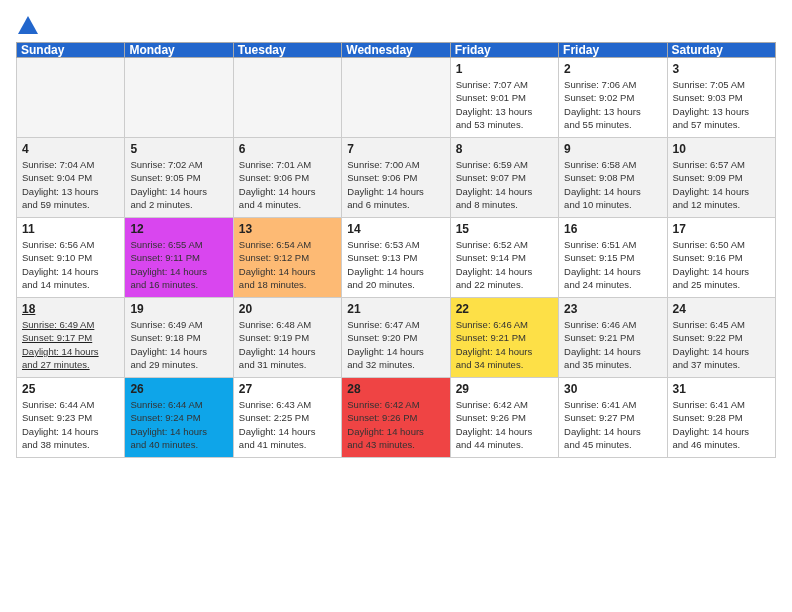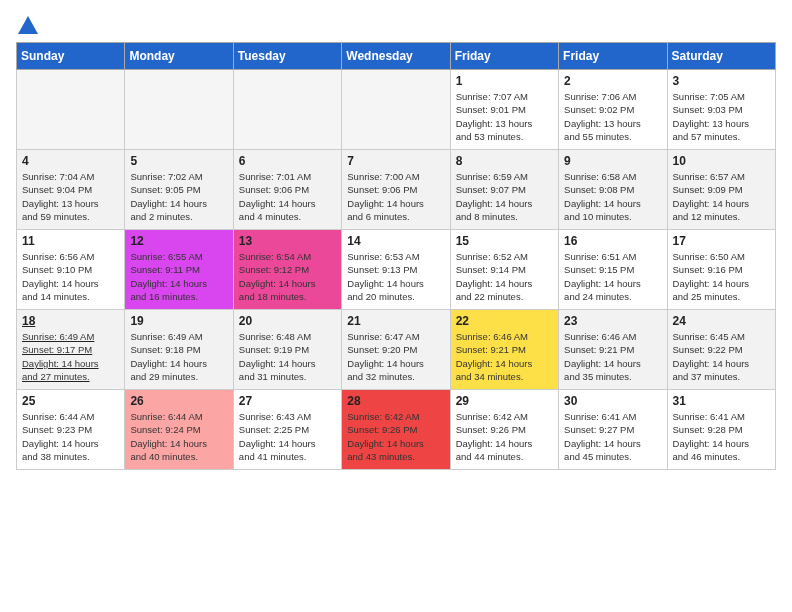--- a/index.html
+++ b/index.html
@@ -52,21 +52,21 @@
     table {
       width: 100%;
       border-collapse: collapse;
       table-layout: fixed;
     }
     th {
       background-color: #2266cc;
       color: #fff;
       font-size: 12px;
       font-weight: bold;
-      padding: 6px 4px;
+      padding: 0 4px;
       text-align: left;
       border: 1px solid #aaa;
     }
     td {
       vertical-align: top;
       padding: 4px 5px;
       border: 1px solid #ccc;
       font-size: 10px;
       color: #222;
       height: 80px;
@@ -212,21 +212,21 @@
 Daylight: 14 hours
 and 14 minutes.</div>
         </td>
         <td style="background: #d946ef;">
           <div class="day-number">12</div>
           <div class="day-info" style="white-space: pre-line;">Sunrise: 6:55 AM
 Sunset: 9:11 PM
 Daylight: 14 hours
 and 16 minutes.</div>
         </td>
-        <td style="background: #ec4899; margin-left: 12px;">
+        <td style="background: #fdba74; margin-left: 12px;">
           <div class="day-number">13</div>
           <div class="day-info" style="white-space: pre-line;">Sunrise: 6:54 AM
 Sunset: 9:12 PM
 Daylight: 14 hours
 and 18 minutes.</div>
         </td>
         <td style="background: rgb(255, 255, 255);">
           <div class="day-number">14</div>
           <div class="day-info" style="white-space: pre-line;">Sunrise: 6:53 AM
 Sunset: 9:13 PM
@@ -307,21 +307,21 @@
         </td>
       </tr>
       <tr>
         <td style="background: rgb(255, 255, 255);">
           <div class="day-number">25</div>
           <div class="day-info" style="white-space: pre-line;">Sunrise: 6:44 AM
 Sunset: 9:23 PM
 Daylight: 14 hours
 and 38 minutes.</div>
         </td>
-        <td style="background: #fca5a5;">
+        <td style="background: #0ea5e9;">
           <div class="day-number">26</div>
           <div class="day-info" style="white-space: pre-line;">Sunrise: 6:44 AM
 Sunset: 9:24 PM
 Daylight: 14 hours
 and 40 minutes.</div>
         </td>
         <td style="background: rgb(255, 255, 255);">
           <div class="day-number">27</div>
           <div class="day-info" style="white-space: pre-line;">Sunrise: 6:43 AM
 Sunset: 2:25 PM

